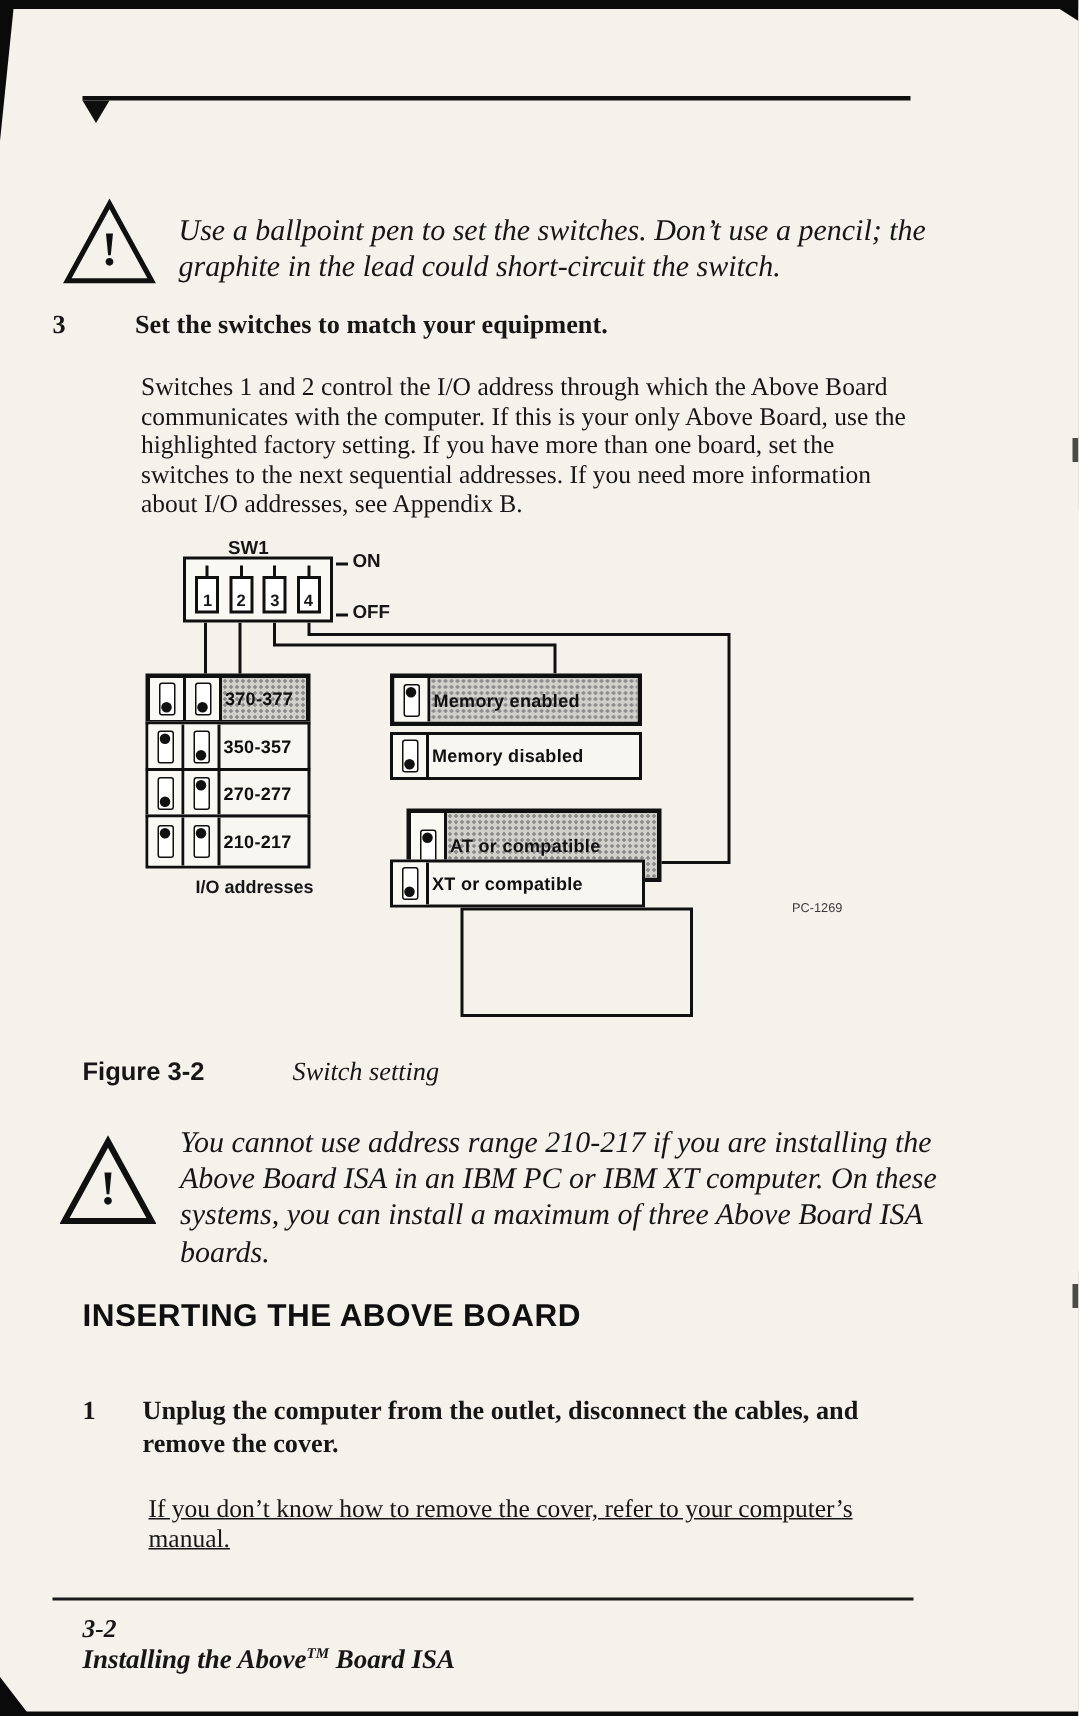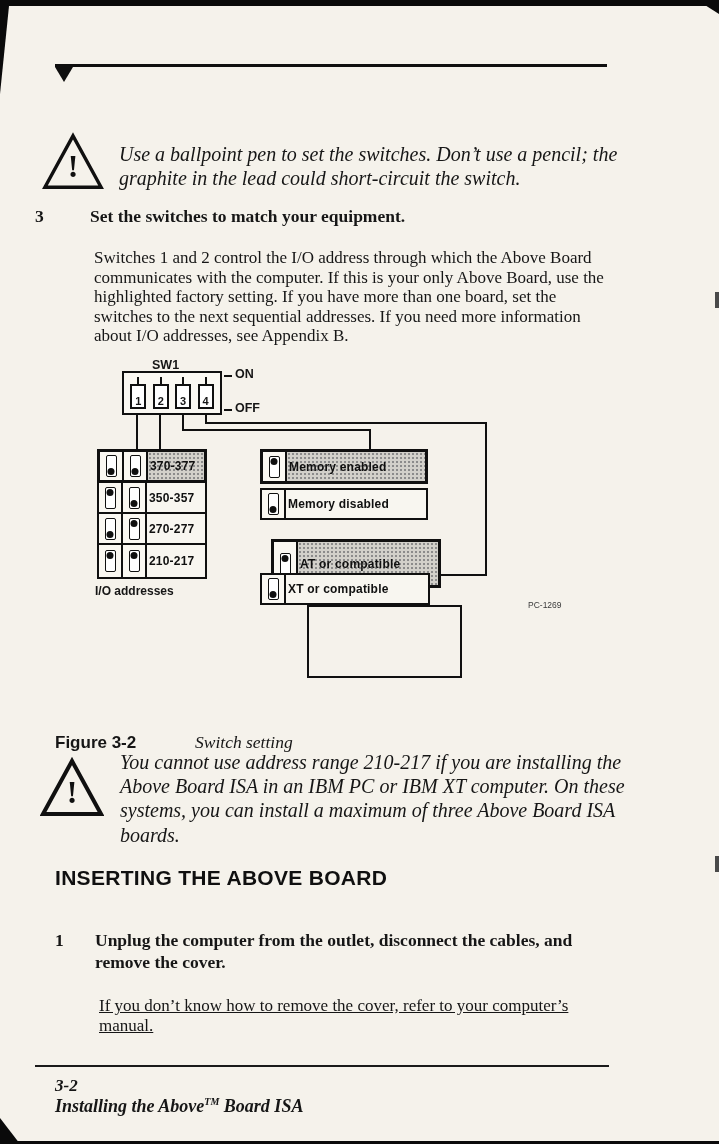--- a/index.html
+++ b/index.html
@@ -41,21 +41,21 @@
   .step{position:absolute;display:flex;font-weight:bold;font-size:17.5px;line-height:1.25;}
   .step-3{left:35px;top:206px;width:580px;}
   .step-3 .step-num{width:55px;flex:none;}
   .step-1{left:55px;top:930px;width:562px;}
   .step-1 .step-num{width:40px;flex:none;}
   .body-para{position:absolute;margin:4px;font-size:17px;line-height:19.5px;}
   .para-3{left:90px;top:244px;width:524px;}
   .para-1{left:95px;top:992px;width:524px;text-decoration:underline;}
 
   
-  .fig-caption{position:absolute;left:55px;top:732px;display:flex;align-items:center;}
+  .fig-caption{position:absolute;left:55px;top:704px;display:flex;align-items:center;}
   .fig-label{font:bold 17px "Liberation Sans",sans-serif;width:140px;flex:none;}
   .fig-title{font-style:italic;font-size:17.5px;}
 
   
   .section-heading{position:absolute;left:55px;top:866px;margin:0;
                    font:bold 21px "Liberation Sans",sans-serif;letter-spacing:0.3px;color:#101010;}
 
   
   .footer-rule{position:absolute;left:35px;top:1065px;width:574px;height:2px;background:#1a1a1a;}
   .footer-row{position:absolute;left:55px;top:1076px;width:554px;display:flex;
@@ -86,21 +86,21 @@
   .d-row[data-hl="true"] .row-label{
      background:radial-gradient(#8b8b8b 1px, transparent 1.3px) 0 0/4px 4px #d2d0ca;}
   .sw-cell{flex:none;width:24px;border-right:2px solid #101010;display:flex;
            align-items:center;justify-content:center;background:#faf8f2;}
   .row-label{flex:1;display:flex;align-items:center;padding-left:2px;
              font:bold 12px "Liberation Sans",sans-serif;letter-spacing:0.2px;color:#101010;}
   .io-r1{left:2px;top:91px;width:110px;height:34px;}
   .io-r2{left:2px;top:123px;width:110px;height:33px;}
   .io-r3{left:2px;top:154px;width:110px;height:33px;}
   .io-r4{left:2px;top:185px;width:110px;height:36px;}
-  .io-caption{position:absolute;left:0;top:226px;width:114px;text-align:left;
+  .io-caption{position:absolute;left:0;top:226px;width:114px;text-align:right;
               font:bold 12px "Liberation Sans",sans-serif;}
   .opt-enabled{left:165px;top:91px;width:168px;height:35px;}
   .opt-disabled{left:165px;top:130px;width:168px;height:32px;}
   .opt-at{left:176px;top:181px;width:170px;height:49px;}
   .opt-xt{left:165px;top:215px;width:170px;height:32px;}
 
   .slider{position:relative;width:11px;height:22px;border:1.5px solid #101010;border-radius:2px;
           background:#fff;}
   .dot{position:absolute;left:50%;transform:translateX(-50%);width:7px;height:7px;
        border-radius:50%;background:#101010;}

